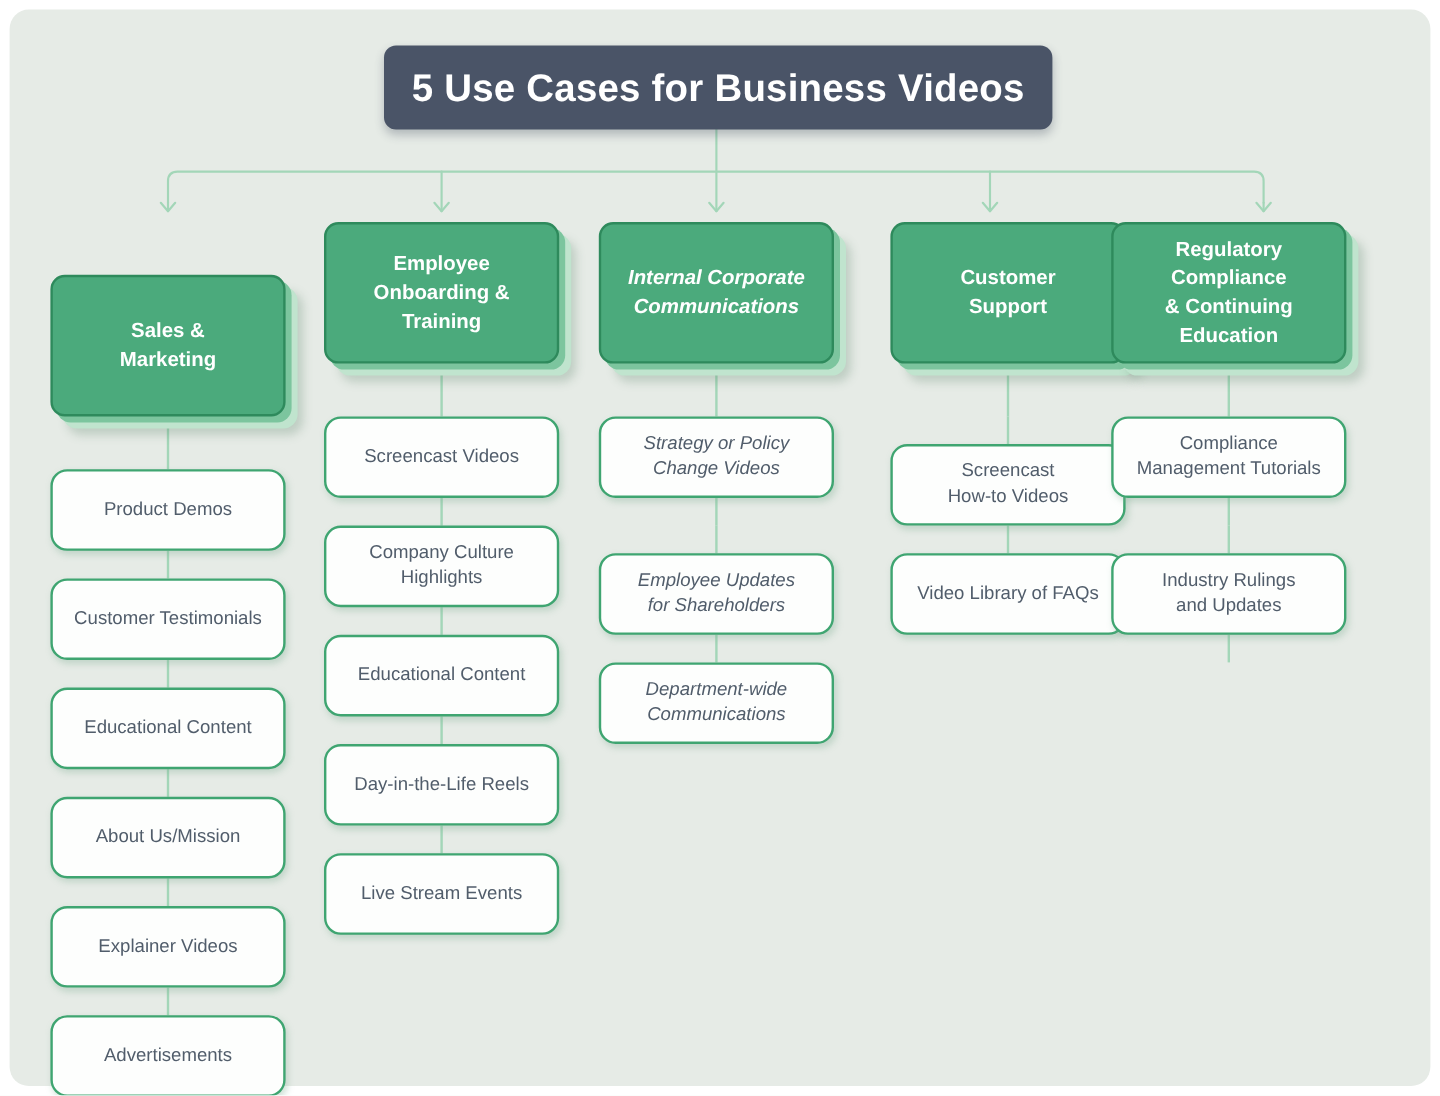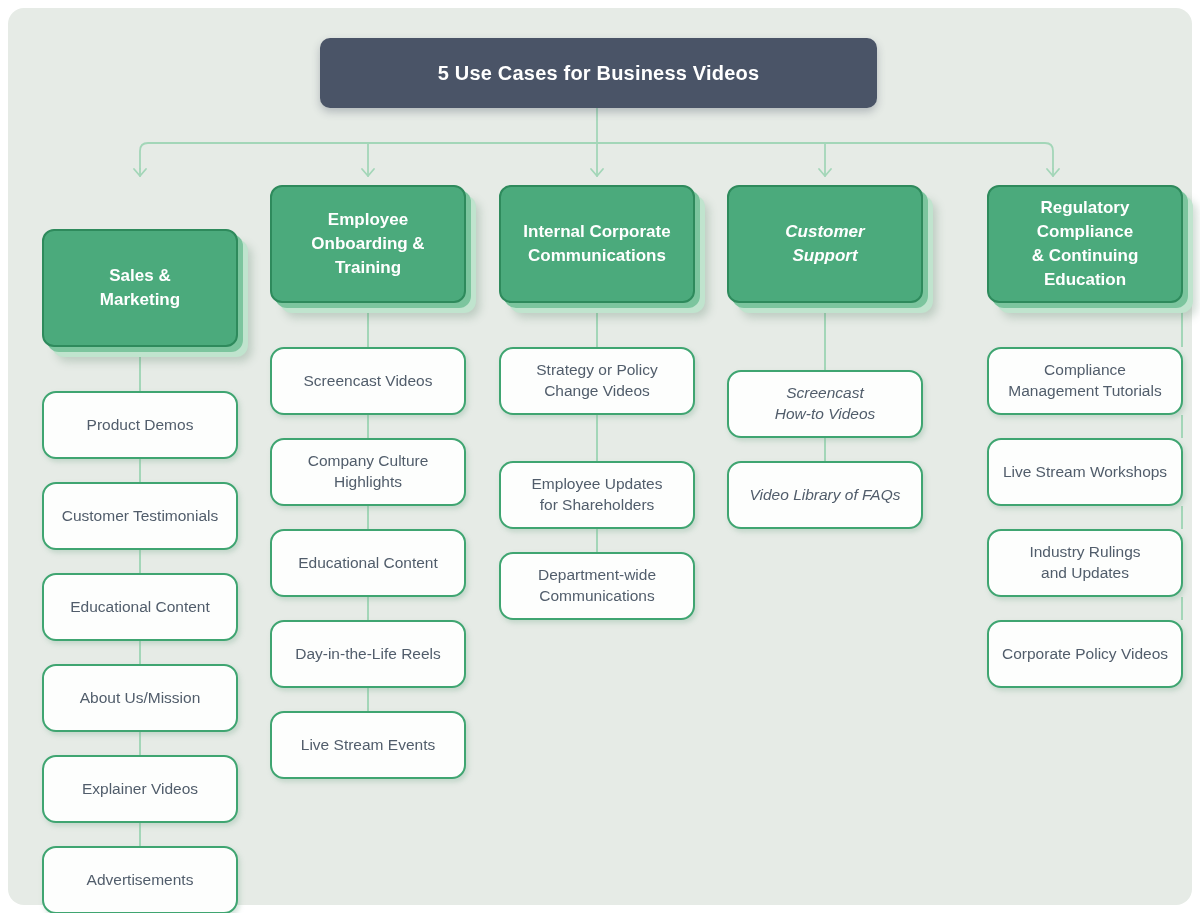--- a/index.html
+++ b/index.html
@@ -3,26 +3,26 @@
 <meta charset="utf-8">
 <style>
   * { margin:0; padding:0; box-sizing:border-box; }
   html,body { width:1200px; height:913px; background:#ffffff; font-family:"Liberation Sans", sans-serif; }
   .frame { position:relative; width:1200px; height:913px; background:#ffffff; overflow:hidden; }
   .canvas { position:absolute; left:8px; top:8px; right:8px; bottom:8px; background:#e6ebe6; border-radius:16px; }
 
   .title-box { position:absolute; left:320px; top:38px; width:557px; height:70px;
     background:#4a5467; border-radius:10px; display:flex; align-items:center; justify-content:center;
     box-shadow:0 4px 8px rgba(60,70,90,0.30); z-index:4; }
-  .title-box span { color:#ffffff; font-size:20px; font-weight:bold; letter-spacing:0.2px; }
+  .title-box span { color:#ffffff; font-size:32px; font-weight:bold; letter-spacing:0.2px; }
 
   svg.connectors { position:absolute; left:0; top:0; z-index:1; pointer-events:none; }
 
   .col { position:absolute; top:185px; width:196px; display:flex; flex-direction:column; align-items:center; }
-  .col-0 { left:42px;margin-top:44px; } .col-1 { left:270px; } .col-2 { left:499px; } .col-3 { left:727px;font-style:italic; } .col-4 { left:987px;align-items:flex-end; }
+  .col-0 { left:42px;margin-top:44px; } .col-1 { left:270px; } .col-2 { left:499px;font-style:italic; } .col-3 { left:742px; } .col-4 { left:926px; }
 
   .hdr { position:relative; width:100%; height:118px; z-index:3; }
   .hdr .layer2 { position:absolute; left:10px; top:10px; right:-10px; bottom:-10px;
     background:#c0e4ce; border-radius:12px; box-shadow:4px 5px 8px rgba(90,130,105,0.28); }
   .hdr .layer1 { position:absolute; left:5px; top:5px; right:-5px; bottom:-5px;
     background:#7cc59e; border-radius:12px; }
   .hdr .card { position:absolute; left:0; top:0; right:0; bottom:0;
     background:#4baa7c; border:2px solid #2e8a5c; border-radius:12px;
     display:flex; align-items:center; justify-content:center; padding:6px 10px; text-align:center; }
   .hdr .card span { color:#ffffff; font-size:17px; font-weight:bold; line-height:1.42; white-space:pre-line; }
@@ -189,26 +189,20 @@
 &amp; Continuing
 Education</span>
       </div>
     </div>
     <div class="vline gap-hdr"></div>
     <div class="item">
         <span>Compliance
 Management Tutorials</span>
       </div>
     <div class="vline gap-item"></div>
-    <div class="item">
-        <span>Live Stream Workshops</span>
-      </div>
     <div class="vline gap-item"></div>
     <div class="item">
         <span>Industry Rulings
 and Updates</span>
       </div>
     <div class="vline gap-item"></div>
-    <div class="item">
-        <span>Corporate Policy Videos</span>
-      </div>
   </div>
 </div>
 
 </body></html>

